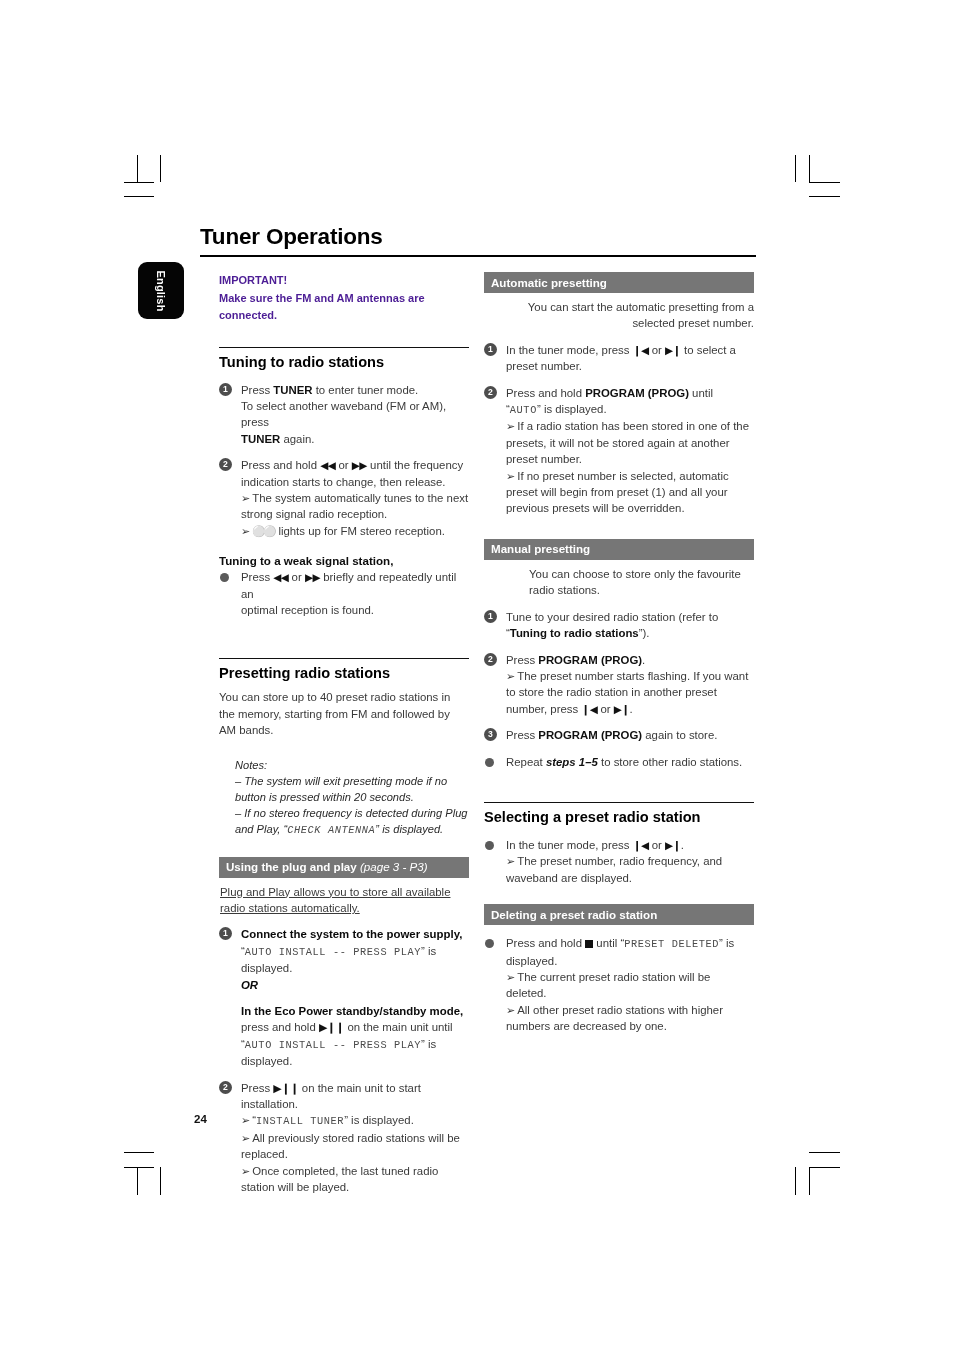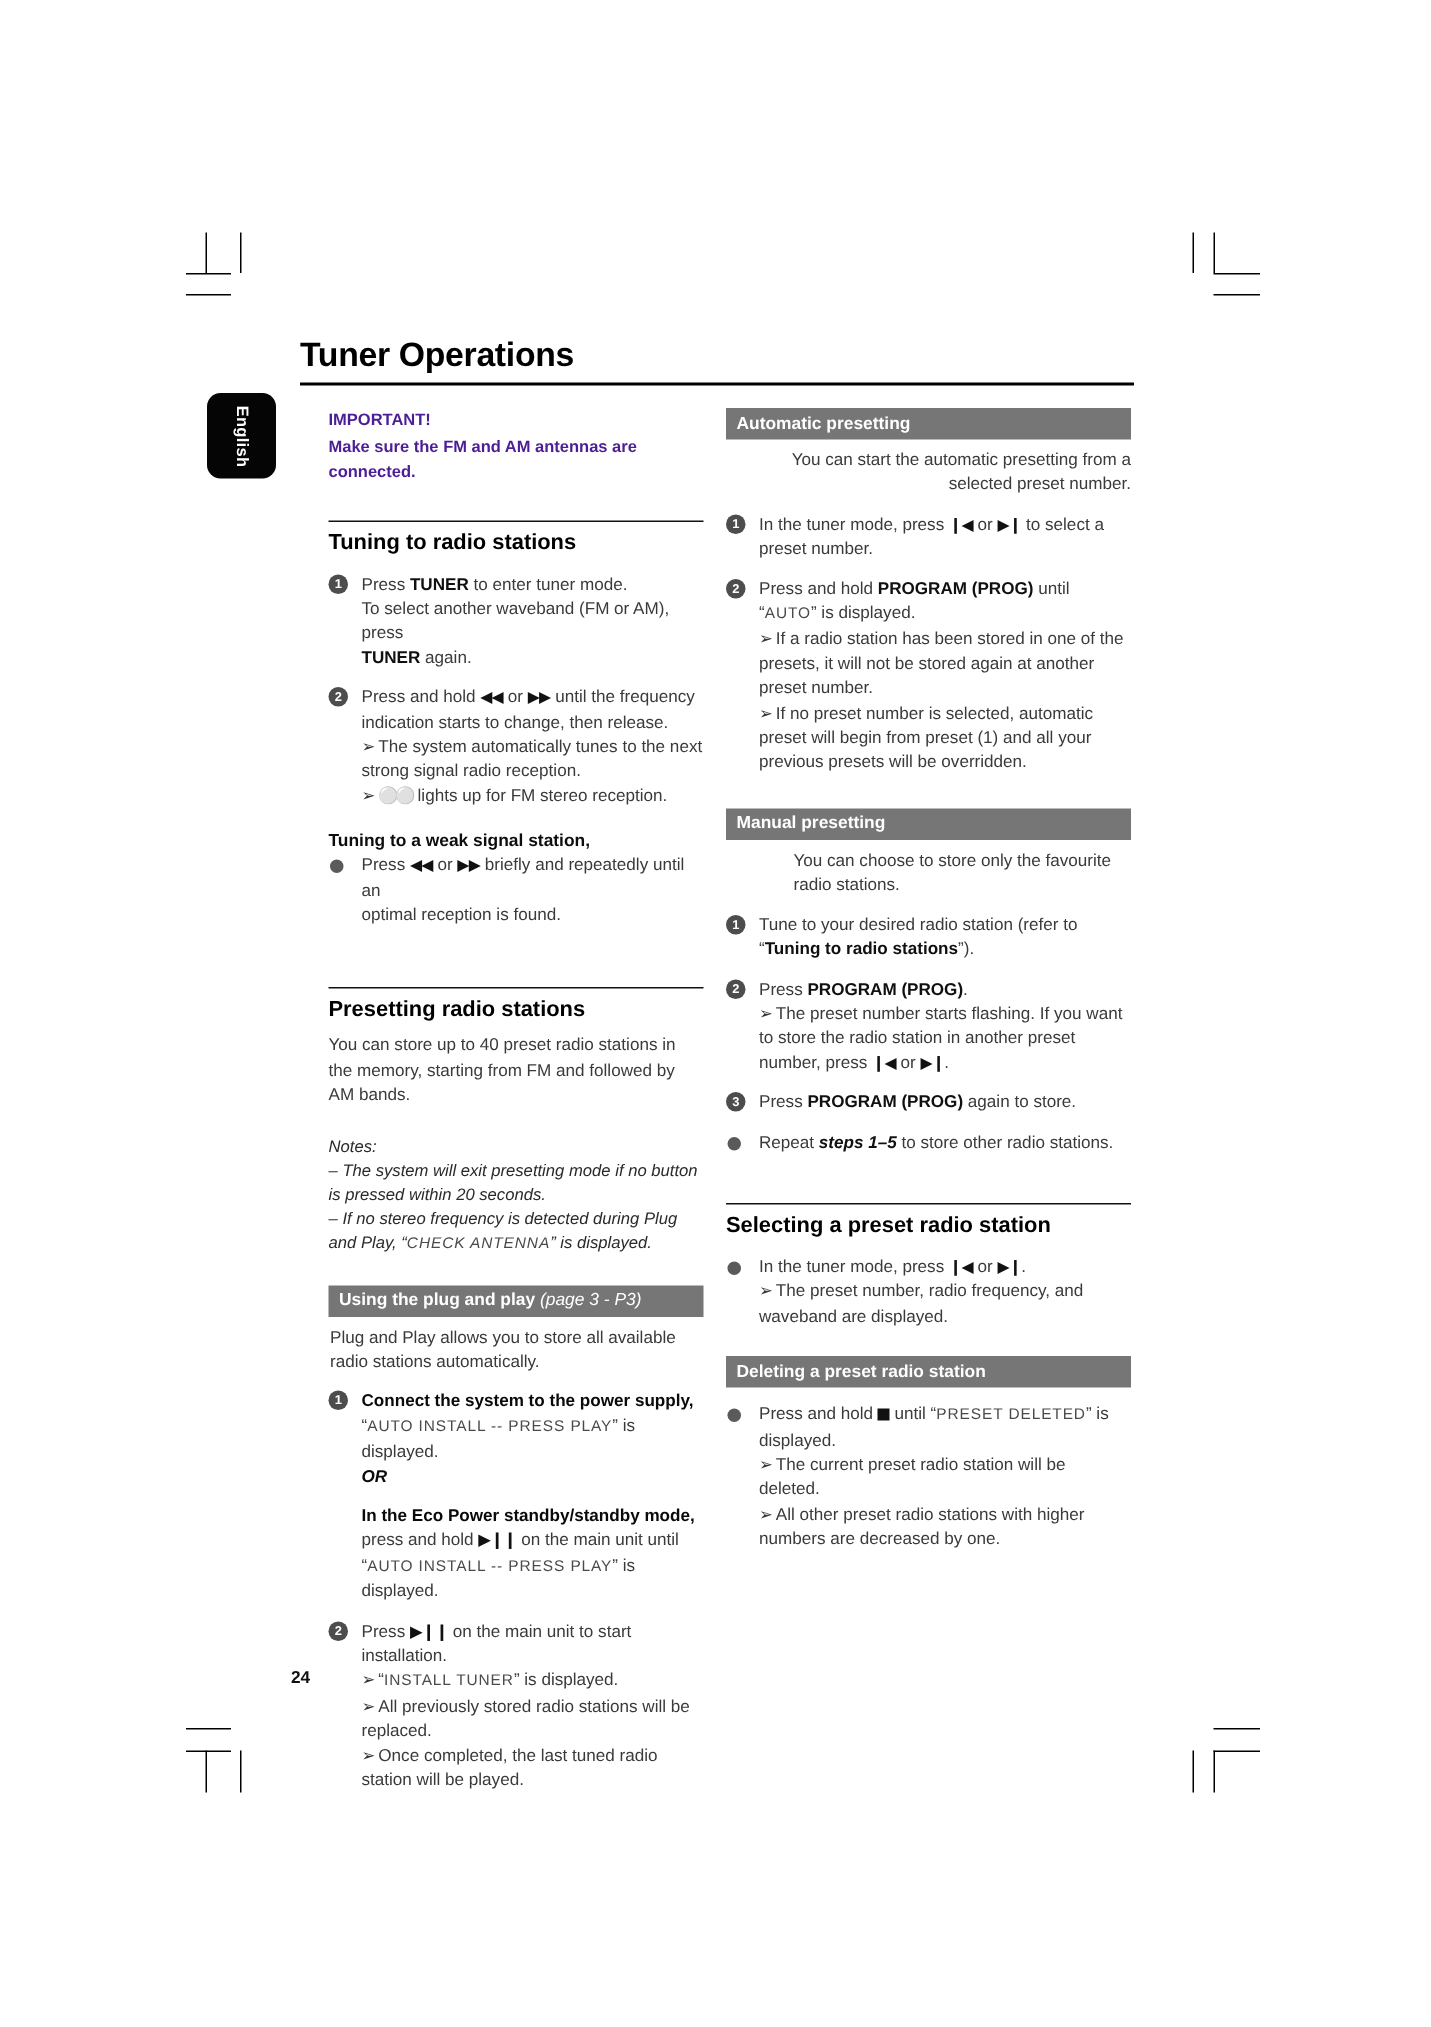--- a/index.html
+++ b/index.html
@@ -68,20 +68,21 @@
     background:#767676;color:#ffffff;
     font-size:11.6px;font-weight:bold;
     padding:2.5px 7px 3.5px 7px;
     line-height:15px;
   }
   .grayhdr i{font-weight:normal;font-style:italic;}
 
   .notes{
     font-size:11.1px;line-height:16.2px;color:#2a2a2a;
     font-style:italic;
+    margin-left:16px;
   }
 
   
   .item{position:relative;padding-left:22px;margin-top:10px;}
   .item .mk{
     position:absolute;left:0;top:1px;width:13px;height:13px;
   }
   .numdot{
     display:block;width:13px;height:13px;border-radius:50%;
     background:#4d4d4d;color:#fff;
@@ -91,21 +92,21 @@
   .bulletdot{
     display:block;width:9px;height:9px;border-radius:50%;
     background:#5a5a5a;margin:3px 0 0 1px;
   }
 
   .sub{display:block;}
   .arrow{display:inline-block;margin-right:2px;color:#333;font-size:11px;}
 
   
   .lcd{
-    font-family:Liberation Sans, sans-serif;
+    font-family:Liberation Mono, monospace;
     font-size:10.3px;letter-spacing:0.6px;color:#4a4a4a;
   }
 
   
   .gl{font-size:10.5px;color:#111;letter-spacing:-0.5px;white-space:nowrap;}
   .gl.big{font-size:11px;}
   .stereo{
     display:inline-block;font-size:11px;font-weight:bold;color:#111;
     letter-spacing:-2.2px;
   }
@@ -214,21 +215,21 @@
     <div class="notes">
       <div>Notes:</div>
       <div>–  The system will exit presetting mode if no button is pressed within 20 seconds.</div>
       <div><span>–  If no stereo frequency is detected during Plug and Play, “</span><span class="lcd">CHECK ANTENNA</span><span>” is displayed.</span></div>
     </div>
 
     <div class="sp18"></div>
 
     <div class="grayhdr"><span>Using the plug and play </span><i>(page 3 - P3)</i></div>
     <div class="sp6"></div>
-    <div class="body" style="padding-left:1px;">Plug and Play allows you to store all available radio stations automatically.</div>
+    <div class="body" style="padding-left:1px;text-decoration:underline;">Plug and Play allows you to store all available radio stations automatically.</div>
 
     <div class="item body">
       <span class="mk">
           <span class="numdot">1</span>
         </span>
       <span class="strong-blk">Connect the system to the power supply,</span>
       <span class="sub"><span>“</span><span class="lcd">AUTO INSTALL -- PRESS PLAY</span><span>” is</span></span>
       <span class="sub">displayed.</span>
       <span class="sub strong-blk" style="font-style:italic;">OR</span>
       <div class="sp10"></div>

